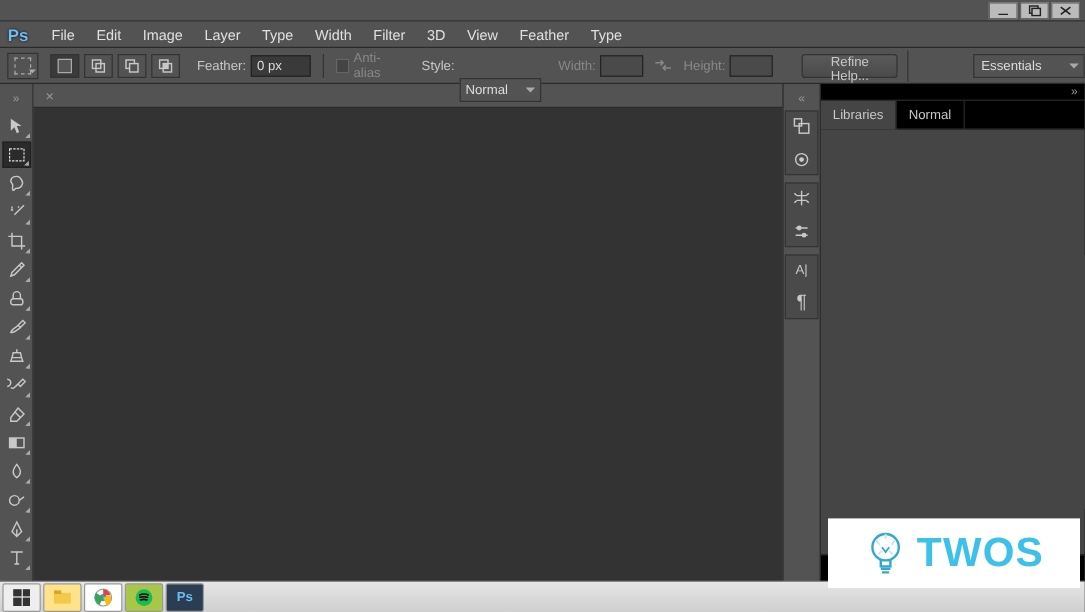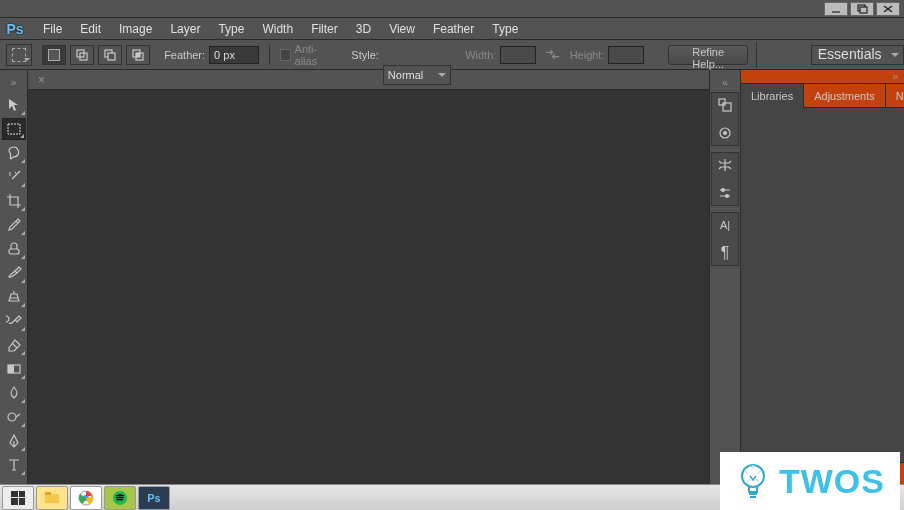--- a/index.html
+++ b/index.html
@@ -28,21 +28,21 @@
 .opt-label { color: #c8c8c8; font-size: 11px; margin-right: 4px; }
 .opt-input { background: #3a3a3a; border: 1px solid #222; color: #ddd; height: 18px; width: 50px; font-size: 11px; padding: 0 4px; }
 .opt-sep { width: 1px; height: 20px; background: #333; margin: 0 10px; }
 .checkbox { width: 12px; height: 12px; border: 1px solid #666; background: #444; margin-right: 4px; display: inline-block; vertical-align: middle; }
 .opt-disabled { color: #888; }
 .style-select { background: #535353; border: 1px solid #333; color: #ddd; height: 20px; width: 78px; font-size: 11px; padding: 0 4px; position: relative; display: flex; align-items: center; margin-top: 40px; }
 .style-select::after { content: ''; position: absolute; right: 4px; border: 4px solid transparent; border-top-color: #aaa; top: 7px; }
 .swap-icon { width: 20px; height: 16px; margin: 0 8px; color: #888; display: flex; align-items: center; justify-content: center; }
 .refine-btn { background: linear-gradient(#5a5a5a,#4a4a4a); border: 1px solid #333; color: #c8c8c8; height: 20px; padding: 0 10px; font-size: 11px; border-radius: 3px; cursor: default; }
 .opt-sep-v { width: 1px; height: 26px; background: #333; margin: 0 8px; }
-.workspace-select { background: #535353; border: 1px solid #333; color: #ddd; height: 20px; width: 106px; font-size: 14px; padding: 0 6px; display: flex; align-items: flex-start; position: relative; margin-left: 46px; }
+.workspace-select { background: #535353; border: 1px solid #333; color: #ddd; height: 20px; width: 106px; font-size: 11px; padding: 0 6px; display: flex; align-items: center; position: relative; margin-left: 46px; }
 .workspace-select::after { content: ''; position: absolute; right: 4px; border: 4px solid transparent; border-top-color: #aaa; top: 7px; }
 
 
 .workarea { display: flex; height: calc(100% - 18px - 22px - 30px - 26px); }
 
 
 .tool-column { width: 28px; background: #535353; border-right: 1px solid #2a2a2a; display: flex; flex-direction: column; align-items: center; padding-top: 6px; }
 .tool-cycle { width: 24px; height: 12px; margin-bottom: 6px; display: flex; align-items: center; justify-content: center; }
 .tool-cycle::before { content: '»'; color: #999; font-size: 10px; }
 .tool { width: 24px; height: 22px; margin-bottom: 2px; display: flex; align-items: center; justify-content: center; position: relative; }
@@ -59,39 +59,39 @@
 
 .dock-strip { width: 32px; background: #535353; border-left: 1px solid #2a2a2a; border-right: 1px solid #2a2a2a; padding-top: 6px; display: flex; flex-direction: column; align-items: center; }
 .dock-collapse { width: 28px; height: 12px; display: flex; align-items: center; justify-content: center; margin-bottom: 4px; }
 .dock-collapse::before { content: '«'; color: #999; font-size: 10px; }
 .dock-group { border: 1px solid #333; background: #4a4a4a; width: 28px; padding: 2px 0; margin-bottom: 6px; display: flex; flex-direction: column; gap: 8px; align-items: center; }
 .dock-icon { width: 20px; height: 20px; display: flex; align-items: center; justify-content: center; color: #c8c8c8; }
 .dock-icon svg { width: 16px; height: 16px; }
 .dock-text { font-size: 11px; color: #c8c8c8; }
 
 
-.side-panels { width: 163px; background: #c2410c; display: flex; flex-direction: column; text-align: center; }
+.side-panels { width: 220px; background: #000000; display: flex; flex-direction: column; text-align: center; }
 .panel-top { height: 14px; border-bottom: 1px solid #2a2a2a; display: flex; align-items: center; justify-content: flex-end; padding-right: 6px; }
 .panel-top::before { content: '»'; color: #999; font-size: 10px; }
 .panel-tabs { height: 24px; border-bottom: 1px solid #2a2a2a; display: flex; align-items: center; }
 .panel-tab { height: 24px; padding: 0 10px; display: flex; align-items: center; font-size: 11px; color: #c8c8c8; border-right: 1px solid #2a2a2a; cursor: default; }
 .panel-tab.active { background: #454545; }
 .panel-body { flex: 1; background: #454545; }
 .panel2-tabs { height: 22px; border-top: 1px solid #2a2a2a; display: flex; align-items: center; padding-left: 6px; }
 .panel2-tabs .ptab { font-size: 11px; color: #c8c8c8; }
 
 
 .taskbar { position: absolute; left: 0; bottom: 0; width: 100%; height: 26px; background: linear-gradient(#e6e6e6,#cfcfcf); border-top: 1px solid #888; display: flex; align-items: center; padding-left: 2px; }
 .task-btn { width: 32px; height: 24px; margin-right: 2px; background: #fff; border: 1px solid #999; display: flex; align-items: center; justify-content: center; border-radius: 2px; }
 .task-btn svg { width: 18px; height: 18px; }
 .start-icon { width: 14px; height: 14px; display: grid; grid-template-columns: 1fr 1fr; grid-template-rows: 1fr 1fr; gap: 1px; }
 .start-icon span { background: #333; }
 
 
-.watermark { position: absolute; right: 4px; bottom: 0; height: 58px; width: 180px; background: #fff; display: flex; align-items: center; justify-content: center; }
+.watermark { position: absolute; right: 4px; bottom: 20px; height: 58px; width: 210px; background: #fff; display: flex; align-items: center; justify-content: center; }
 .watermark .bulb { width: 36px; height: 42px; margin-right: 8px; }
 .watermark .twos { font-family: Arial Black, Arial; font-weight: 900; font-size: 34px; color: #3dc1e8; letter-spacing: 1px; }
 
 
 .st { stroke: #c8c8c8; stroke-width: 1.2; fill: none; }
 .fl { fill: #c8c8c8; }
 .gr { stroke: #888; stroke-width: 1.2; fill: none; }
 </style>
 </head>
 <body>
@@ -340,21 +340,20 @@
       <div class="dock-icon">
           <span class="dock-text" style="font-size:16px">¶</span>
         </div>
     </div>
   </div>
 
   <div class="side-panels">
     <div class="panel-top"></div>
     <div class="panel-tabs">
       <div class="panel-tab active">Libraries</div>
-      <div class="panel-tab">Adjustments</div>
       <div class="panel-tab">Normal</div>
     </div>
     <div class="panel-body"></div>
     <div class="panel2-tabs">
       <div class="ptab">Lay</div>
     </div>
   </div>
 
 </div>
 

